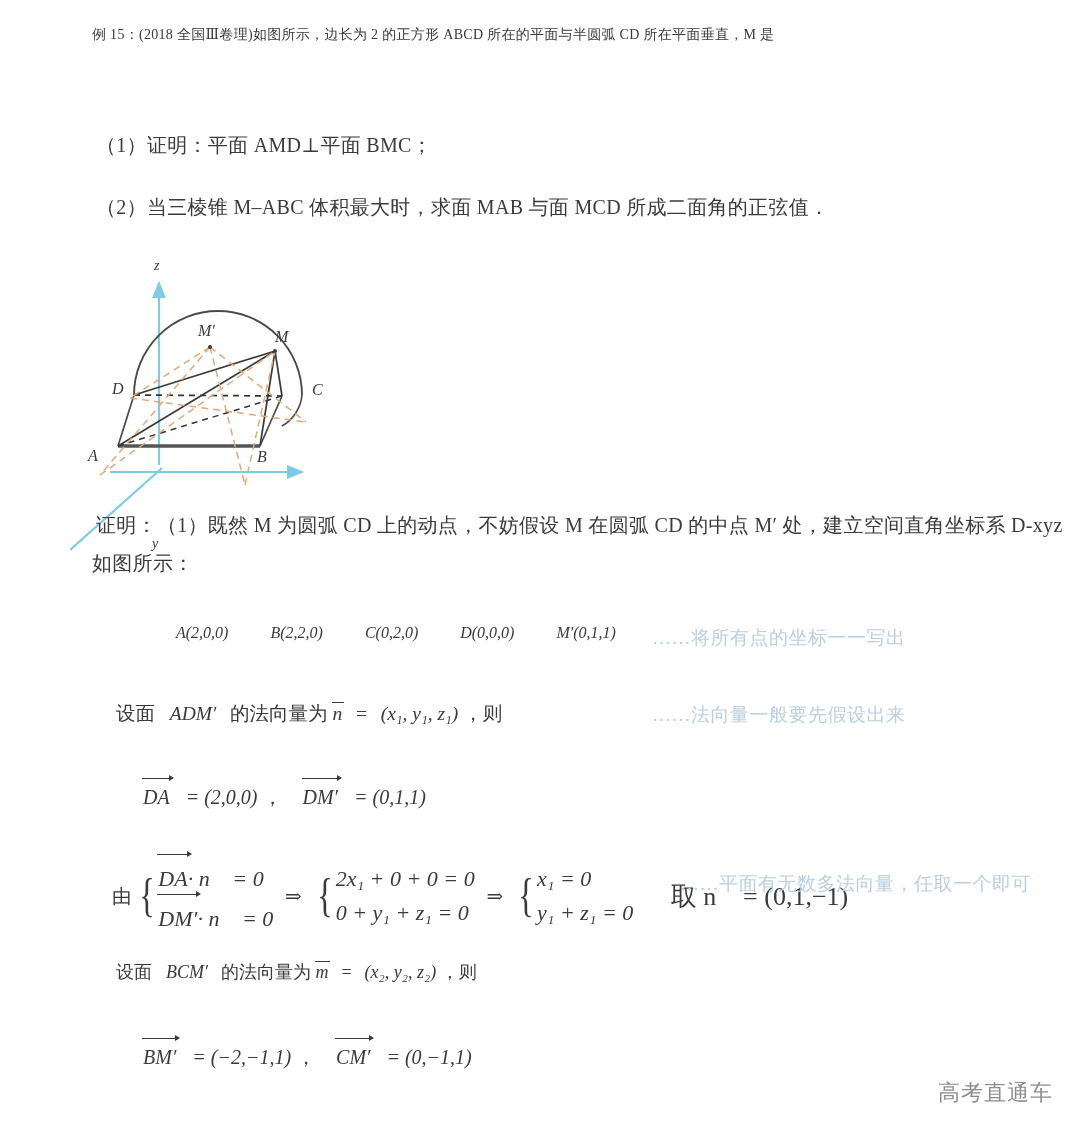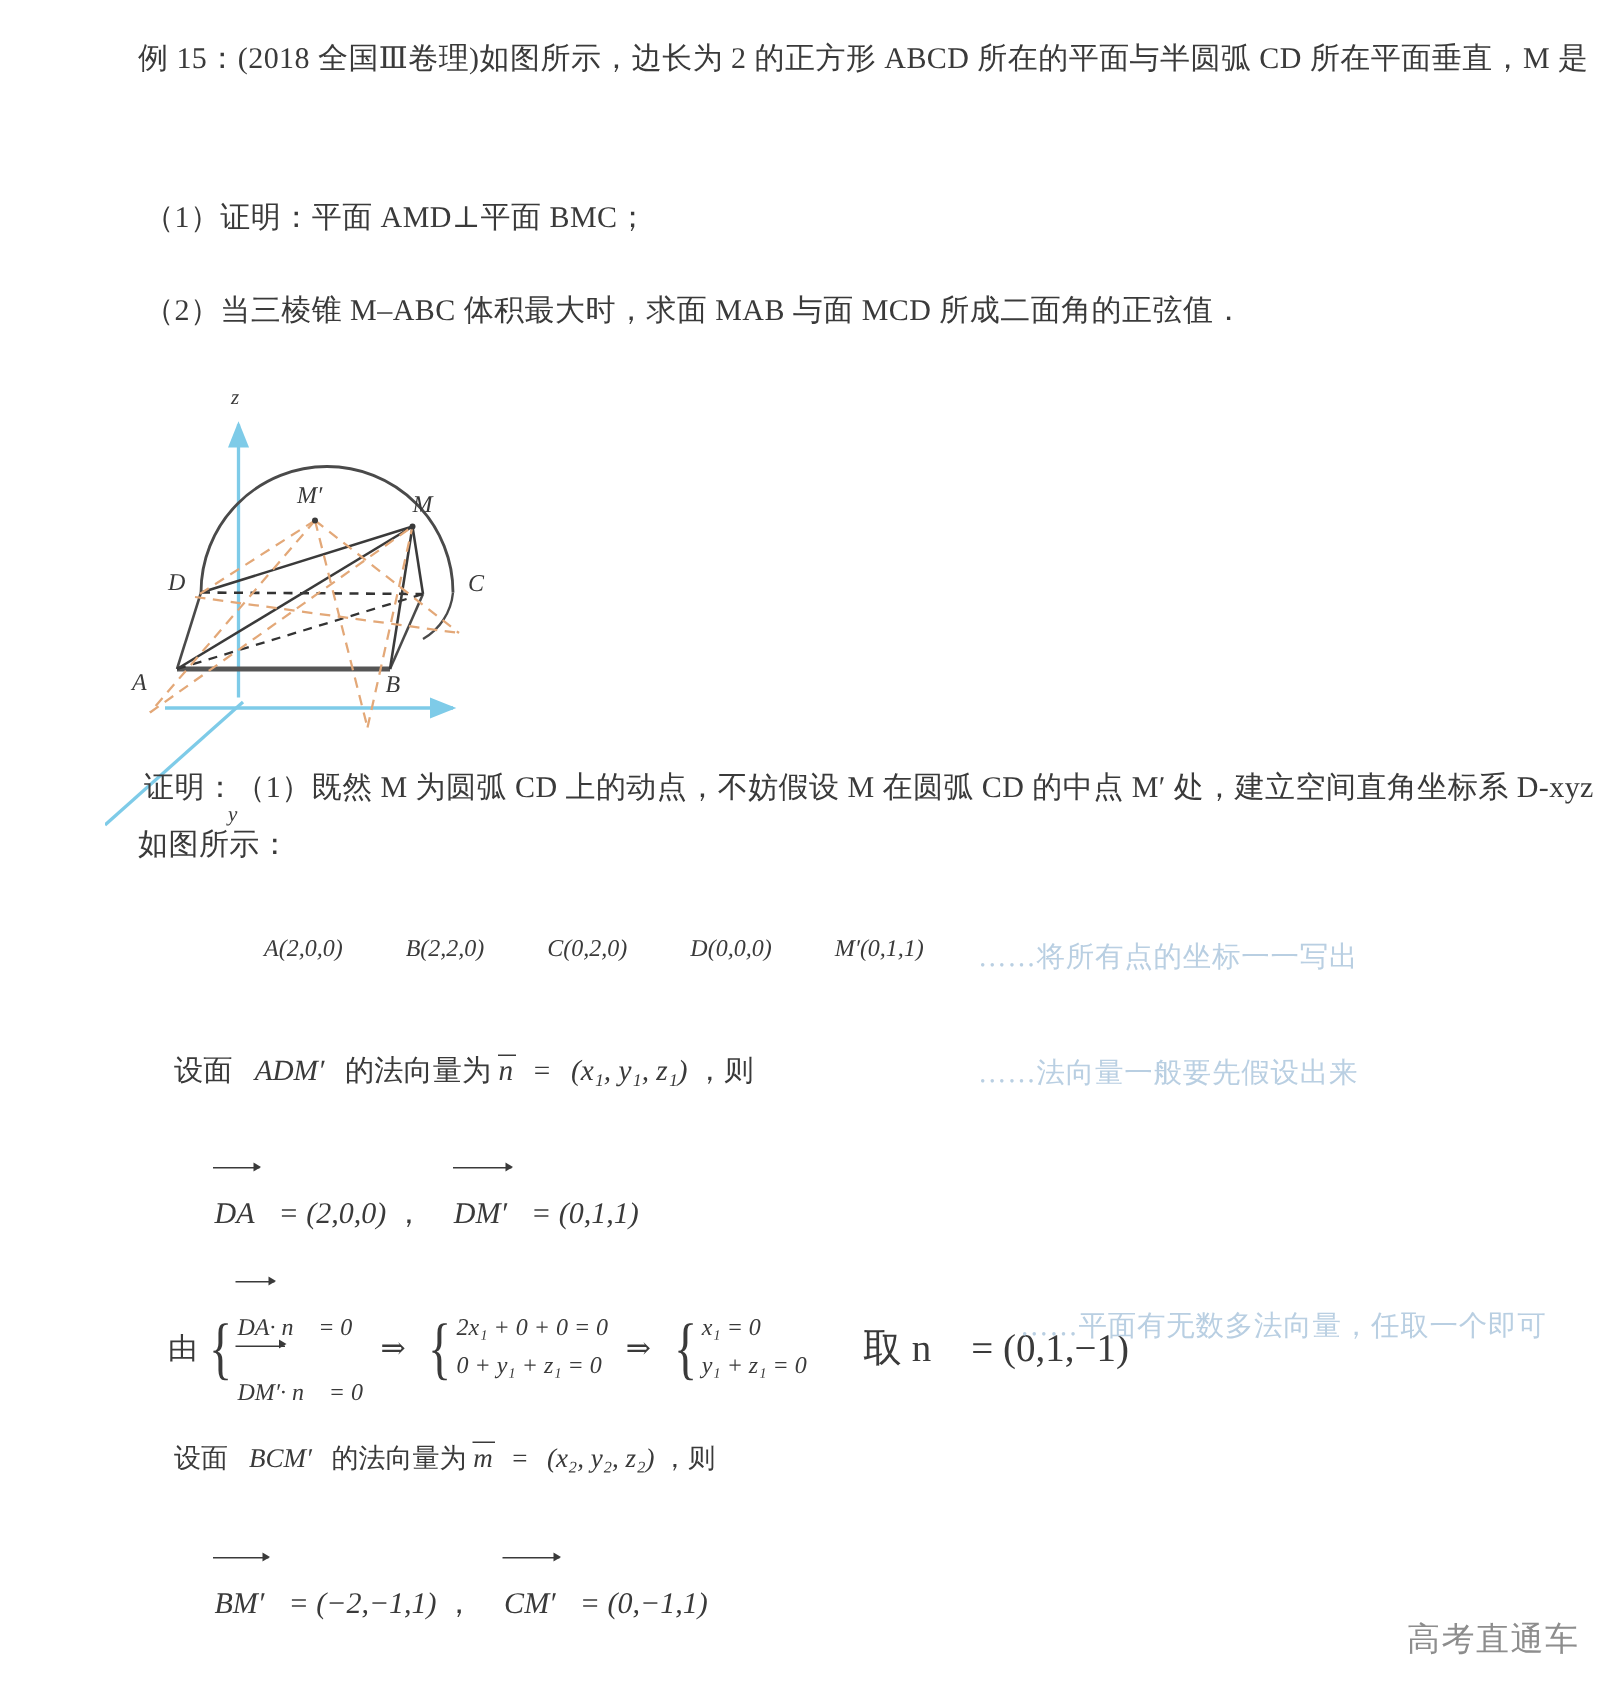--- a/index.html
+++ b/index.html
@@ -22,38 +22,38 @@
     height: 1121px;
   }
   .ln {
     position: absolute;
     font-size: 20px;
     line-height: 1.35;
     color: #3a3a3a;
     white-space: nowrap;
     letter-spacing: 0.3px;
   }
-  .prob-line { font-size: 20px; }
+  .prob-line { font-size: 14px; }
   .note {
     position: absolute;
     color: #b9cfe2;
     font-size: 19px;
     white-space: nowrap;
     letter-spacing: 0.5px;
   }
   .math {
     font-family: "Liberation Serif", "DejaVu Serif", serif;
     font-style: italic;
   }
   
   .vec {
     position: relative;
     display: inline-block;
     font-style: italic;
-    padding-top: 18px;
+    padding-top: 6px;
   }
   .vec::after {
     content: "";
     position: absolute;
     left: -1px; right: -3px;
     top: -2px;
     height: 6px;
     border-top: 1.4px solid #3a3a3a;
   }
   .vec::before {
@@ -91,21 +91,21 @@
     font-weight: 300;
     transform: scaleX(0.7);
     display: inline-block;
     color: #3a3a3a;
   }
   .rows {
     display: inline-flex;
     flex-direction: column;
     justify-content: center;
     line-height: 1.55;
-    font-size: 16px;
+    font-size: 22px;
   }
   .eqline {
     position: absolute;
     white-space: nowrap;
     font-size: 19px;
     color: #3a3a3a;
   }
   .arrowimp { padding: 0 7px; font-style: normal; }
   
   .watermark {

